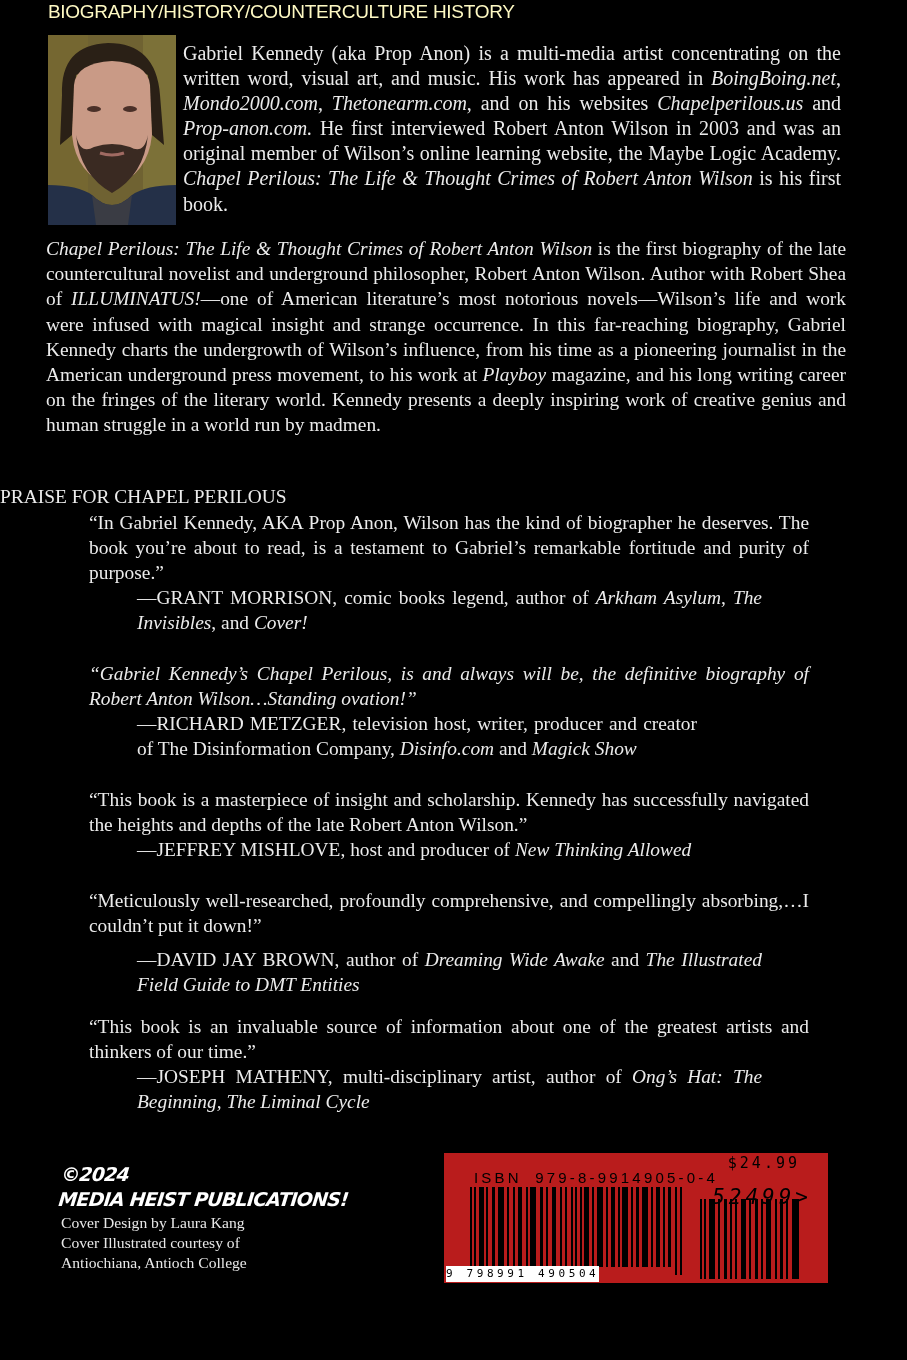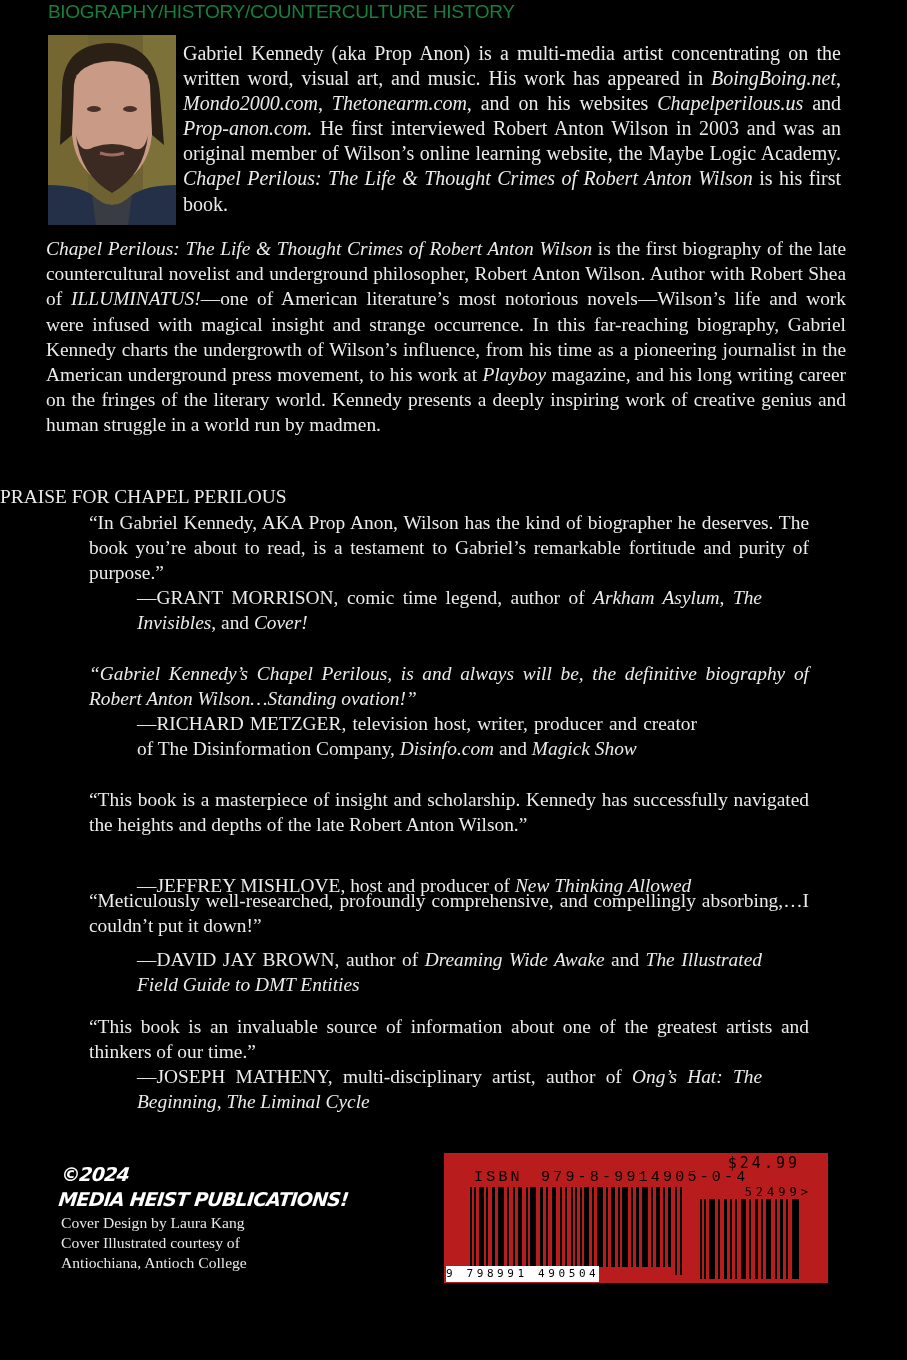--- a/index.html
+++ b/index.html
@@ -4,21 +4,21 @@
 <style>
   html, body { margin: 0; padding: 0; }
   body {
     width: 907px; height: 1360px; background: #000; color: #ebebeb;
     font-family: "Liberation Serif", "DejaVu Serif", serif;
     position: relative; overflow: hidden;
   }
   .abs { position: absolute; }
   .category {
     left: 48px; top: 0px; font-family: "Liberation Sans", "DejaVu Sans", sans-serif;
-    font-size: 19px; color: #15803d; letter-spacing: -0.3px; line-height: 24px;
+    font-size: 19px; color: #fef9c3; letter-spacing: -0.3px; line-height: 24px;
   }
   .photo {
     left: 48px; top: 35px; width: 128px; height: 190px;
     background: linear-gradient(90deg, #6b5a2c 0%, #7d6a30 30%, #8a7a3a 70%, #5a5a2a 100%);
     overflow: hidden;
   }
   .photo svg { width: 100%; height: 100%; display: block; }
   .bio {
     left: 183px; top: 41px; width: 658px;
     font-size: 20px; line-height: 25.1px; text-align: justify;
@@ -47,26 +47,26 @@
     left: 61px; top: 1213px; font-size: 15.6px; line-height: 20px; color: #e8e8e8;
   }
   .barcode-box {
     left: 444px; top: 1153px; width: 384px; height: 130px; background: #b91c1c; color: #000;
   }
   .barcode-box .price {
     position: absolute; right: 28px; top: 1px; font-family: "DejaVu Sans Mono", monospace;
     font-size: 15px; letter-spacing: 3px;
   }
   .barcode-box .isbn {
-    position: absolute; left: 30px; top: 16px; font-family: Liberation Mono, monospace;
+    position: absolute; left: 30px; top: 16px; font-family: Liberation Sans, sans-serif;
     font-size: 15px; letter-spacing: 3.2px; word-spacing: 6px; white-space: pre;
   }
   .barcode-box .addon-code {
     position: absolute; left: 368px; top: 32px; font-family: "DejaVu Sans Mono", monospace;
-    font-size: 12px; letter-spacing: 4px; transform: translateX(-100%);
+    font-size: 21px; letter-spacing: 4px; transform: translateX(-100%); font-style: italic;
   }
   .barcode-box .ean-digits {
     position: absolute; left: 2px; bottom: 1px; font-family: "DejaVu Sans Mono", monospace;
     font-size: 11px; letter-spacing: 3.6px; white-space: pre; background: #fff; line-height: 16px;
   }
   .bars-main { position: absolute; left: 26px; top: 34px; width: 215px; height: 88px; }
   .bars-addon { position: absolute; left: 256px; top: 46px; width: 110px; height: 80px; }
   .bars-main svg, .bars-addon svg { width: 100%; height: 100%; display: block; }
 </style>
 </head>
@@ -96,27 +96,27 @@
   </svg>
 </div>
 
 <div class="abs bio"><span>Gabriel Kennedy (aka Prop Anon) is a multi-media artist concentrating on the written word, visual art, and music.  His work has appeared in </span><i>BoingBoing.net</i><span>, </span><i>Mondo2000.com</i><span>, </span><i>Thetonearm.com</i><span>, and on his websites </span><i>Chapelperilous.us</i><span> and </span><i>Prop-anon.com.</i><span>  He first interviewed Robert Anton Wilson in 2003 and was an original member of Wilson’s online learning website, the Maybe Logic Academy.  </span><i>Chapel Perilous: The Life &amp; Thought Crimes of Robert Anton Wilson</i><span> is his first book.</span></div>
 
 <div class="abs blurb"><i>Chapel Perilous: The Life &amp; Thought Crimes of Robert Anton Wilson</i><span> is the first biography of the late countercultural novelist and underground philosopher, Robert Anton Wilson. Author with Robert Shea of </span><i>ILLUMINATUS!</i><span>—one of American literature’s most notorious novels—Wilson’s life and work were infused with magical insight and strange occurrence.  In this far-reaching biography, Gabriel Kennedy charts the undergrowth of Wilson’s influence, from his time as a pioneering journalist in the American underground press movement, to his work at </span><i>Playboy</i><span> magazine, and his long writing career on the fringes of the literary world. Kennedy presents a deeply inspiring work of creative genius and human struggle in a world run by madmen.</span></div>
 
 <div class="abs praise-title">PRAISE FOR CHAPEL PERILOUS</div>
 
 <div class="abs quote" style="top:510px;">“In Gabriel Kennedy, AKA Prop Anon, Wilson has the kind of biographer he deserves.  The book you’re about to read, is a testament to Gabriel’s remarkable fortitude and purity of purpose.”</div>
-<div class="abs attrib" style="top:585px;"><span>—GRANT MORRISON, comic time legend, author of </span><i>Arkham Asylum</i><span>, </span><i>The Invisibles</i><span>, and </span><i>Cover!</i></div>
+<div class="abs attrib" style="top:585px;"><span>—GRANT MORRISON, comic books legend, author of </span><i>Arkham Asylum</i><span>, </span><i>The Invisibles</i><span>, and </span><i>Cover!</i></div>
 
 <div class="abs quote" style="top:661px;font-style:italic;">“Gabriel Kennedy’s Chapel Perilous, is and always will be, the definitive biography of Robert Anton Wilson…Standing ovation!”</div>
 <div class="abs attrib" style="top:711px; width:560px;"><span>—RICHARD METZGER, television host, writer, producer and creator of The Disinformation Company, </span><i>Disinfo.com</i><span> and </span><i>Magick Show</i></div>
 
 <div class="abs quote" style="top:787px;">“This book is a masterpiece of insight and scholarship.  Kennedy has successfully navigated the heights and depths of the late Robert Anton Wilson.”</div>
-<div class="abs attrib" style="top:837px; width:680px;margin-top:36px;"><span>—JEFFREY MISHLOVE, host and producer of </span><i>New Thinking Allowed</i></div>
+<div class="abs attrib" style="top:837px; width:680px;"><span>—JEFFREY MISHLOVE, host and producer of </span><i>New Thinking Allowed</i></div>
 
 <div class="abs quote" style="top:888px;">“Meticulously well-researched, profoundly comprehensive, and compellingly absorbing,…I couldn’t put it down!”</div>
 <div class="abs attrib" style="top:938px;margin-top:9px;"><span>—DAVID JAY BROWN, author of </span><i>Dreaming Wide Awake</i><span> and </span><i>The Illustrated Field Guide to DMT Entities</i></div>
 
 <div class="abs quote" style="top:1014px;">“This book is an invaluable source of information about one of the greatest artists and thinkers of our time.”</div>
 <div class="abs attrib" style="top:1064px;"><span>—JOSEPH MATHENY, multi-disciplinary artist, author of </span><i>Ong’s Hat: The Beginning, The Liminal Cycle</i></div>
 
 <div class="abs copyright">
   <div>©2024</div>
   <div>MEDIA HEIST PUBLICATIONS!</div>

